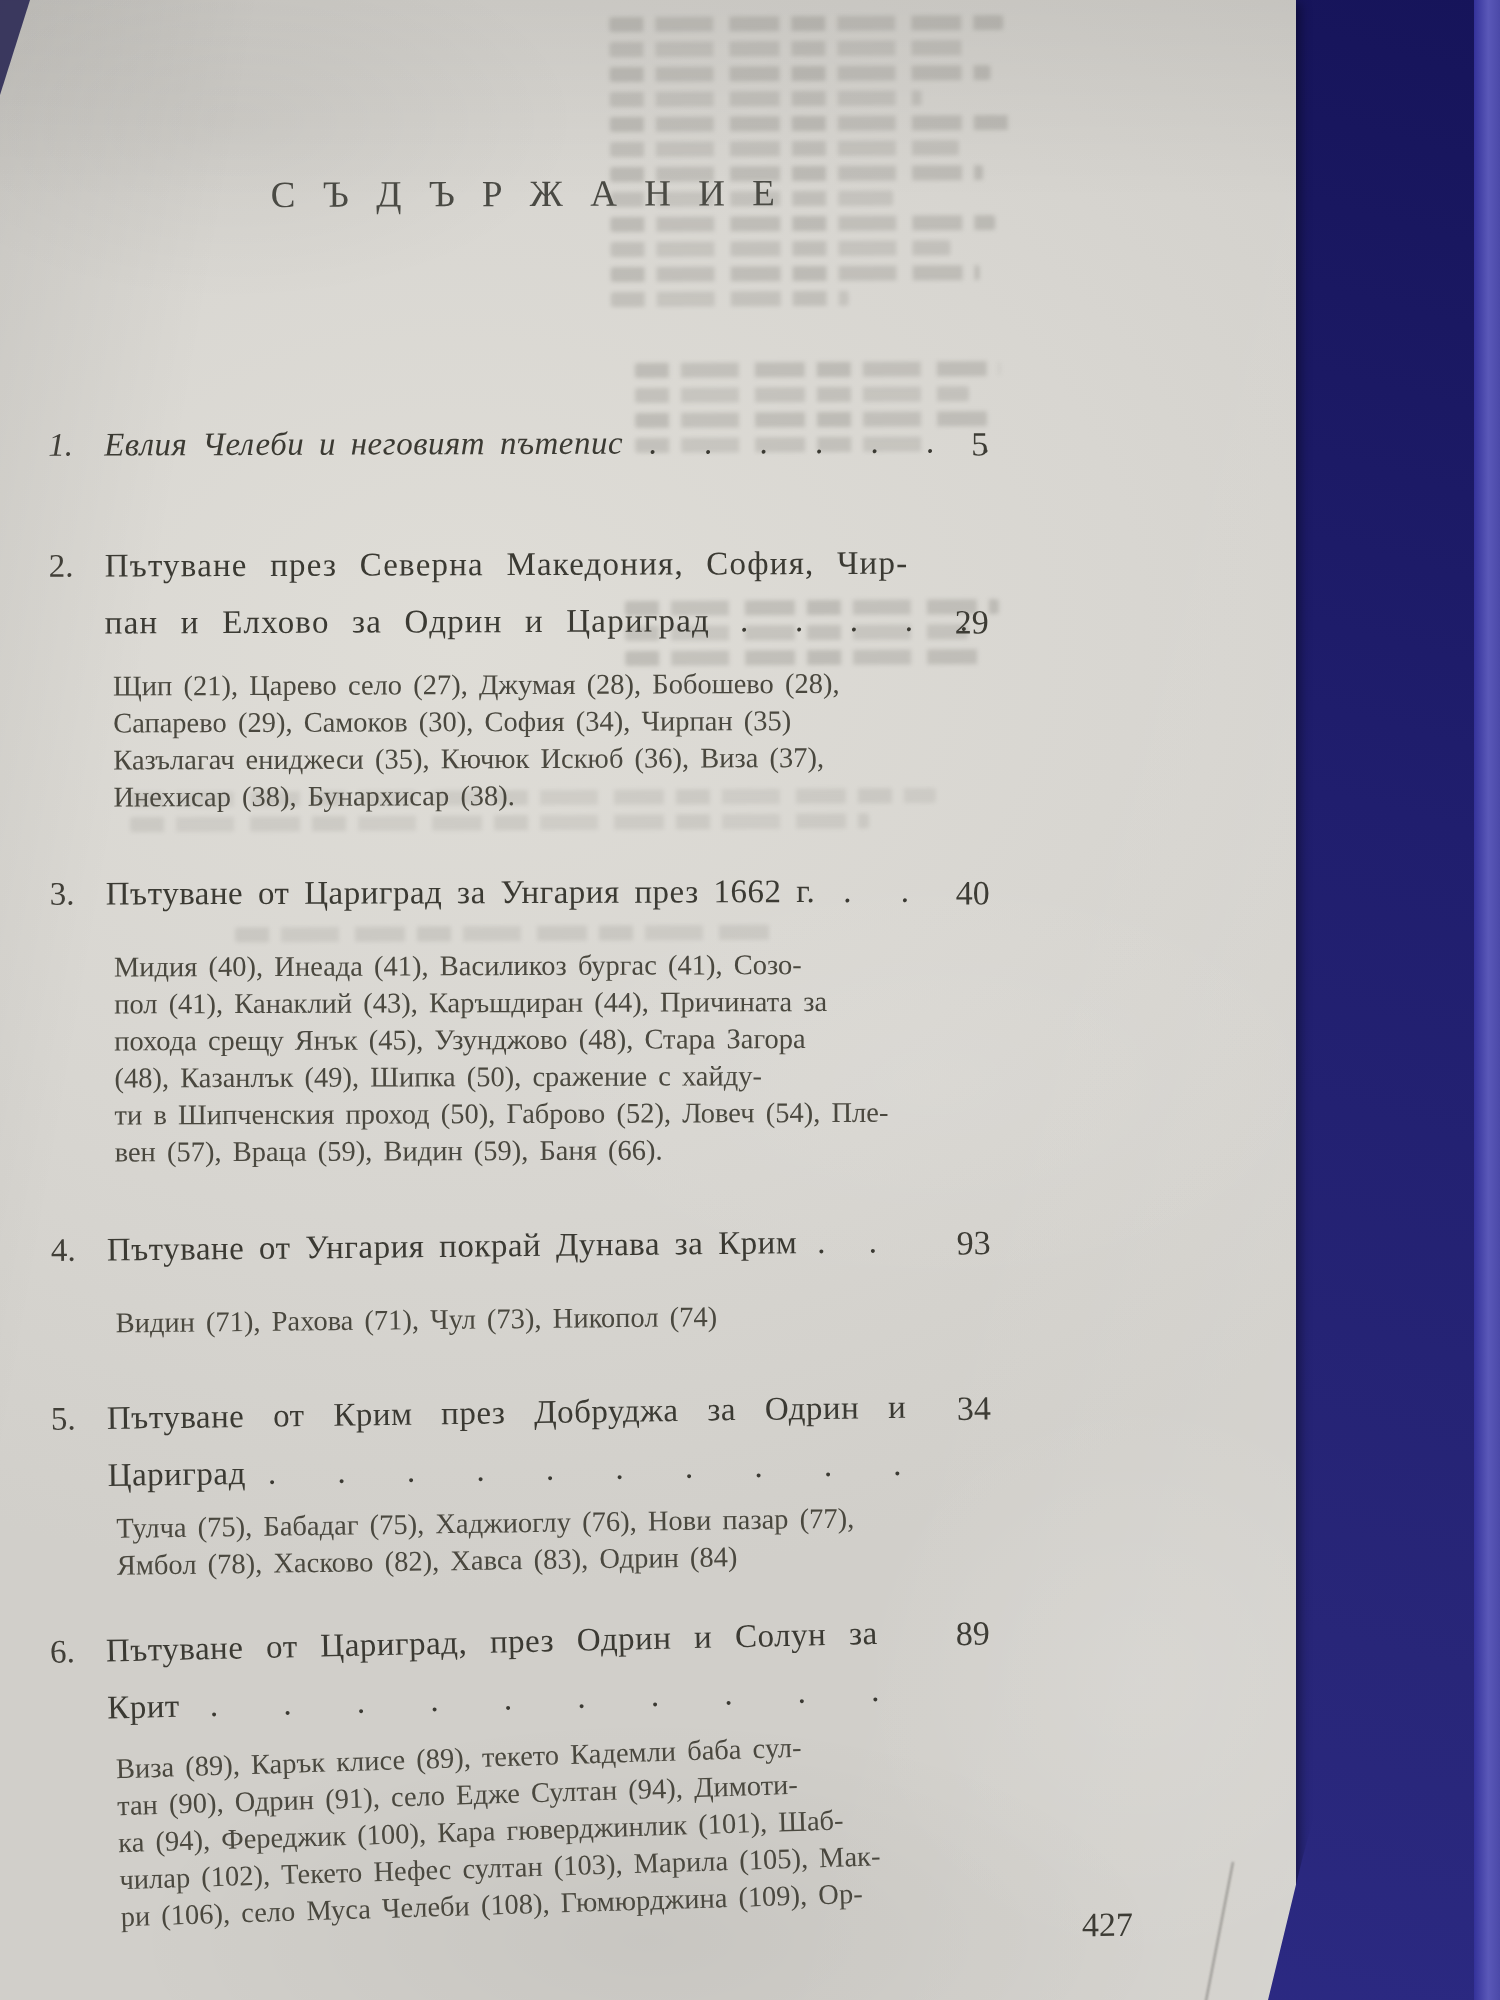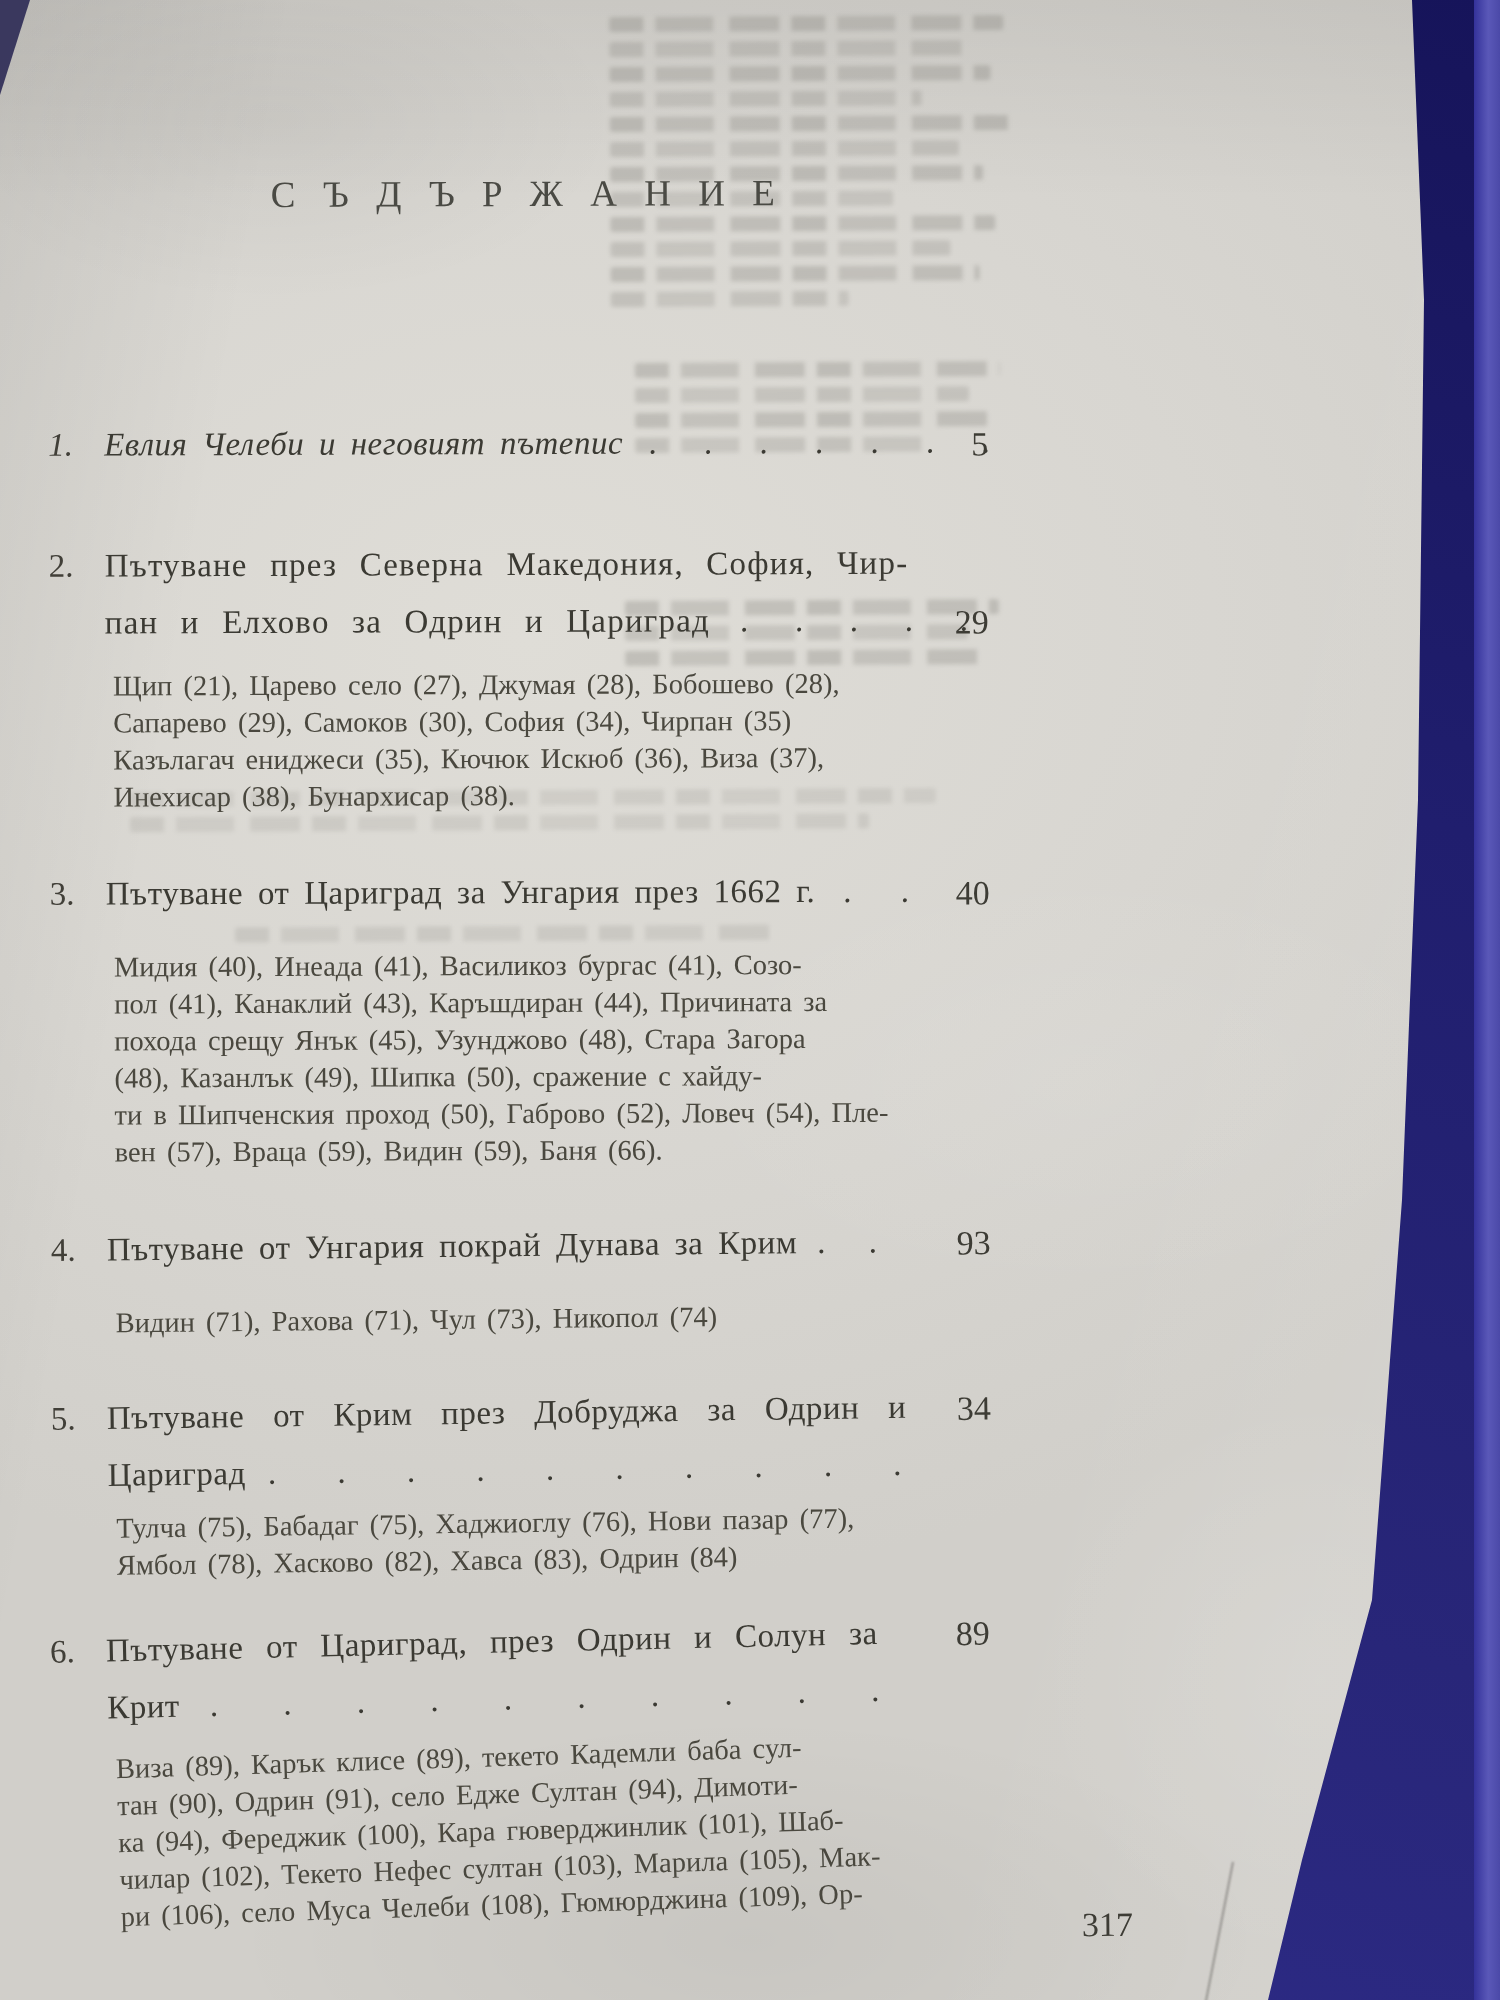--- a/index.html
+++ b/index.html
@@ -6,21 +6,21 @@
   body{width:1500px;height:2000px;overflow:hidden;background:#201e6a;font-family:"Liberation Serif", serif;}
 
   .photo{position:relative;width:1500px;height:2000px;
     background:linear-gradient(195deg,#16145a 0%,#201e6e 35%,#282679 70%,#2e2c8a 100%);}
 
   
   .spine{position:absolute;top:0;right:0;width:26px;height:2000px;
     background:linear-gradient(90deg,#34329a 0%,#5a58b8 55%,#4b49a8 100%);}
 
   
-  .paper{position:absolute;top:0;left:0;width:1500px;height:2000px;
+  .paper{position:absolute;top:0;left:0;width:1296px;height:2000px;
     clip-path:polygon(0 0,1412px 0,1424px 300px,1418px 800px,1402px 1200px,1372px 1600px,1302px 1860px,1268px 2000px,0 2000px);
     background:
       linear-gradient(180deg,rgba(0,0,0,.06),rgba(0,0,0,0) 10%),
       linear-gradient(100deg,rgba(0,0,0,.07),rgba(0,0,0,0) 16%),
       linear-gradient(285deg,rgba(255,255,255,.10),rgba(0,0,0,0) 30%),
       radial-gradient(1250px 950px at 35% 32%,#dfddd7 0%,#d8d6d1 55%,#d1cfca 100%);
     filter:drop-shadow(4px 3px 6px rgba(0,0,10,.45));text-decoration:underline;}
 
   
   .paper::before{content:"";position:absolute;inset:0;
@@ -231,18 +231,18 @@
                 <div class="sline">ка (94), Фереджик (100), Кара гюверджинлик (101), Шаб-</div>
                 <div class="sline">чилар (102), Текето Нефес султан (103), Марила (105), Мак-</div>
                 <div class="sline">ри (106), село Муса Челеби (108), Гюмюрджина (109), Ор-</div>
               </div>
     </div>
     <span class="pagenum">89</span>
   </div>
 </div>
     </div>
 
-    <div class="folio">317</div>
+    <div class="folio">427</div>
     <div class="crease"></div>
   </div>
 
   <div class="corner-sliver"></div>
 </div>
 
 </body></html>

